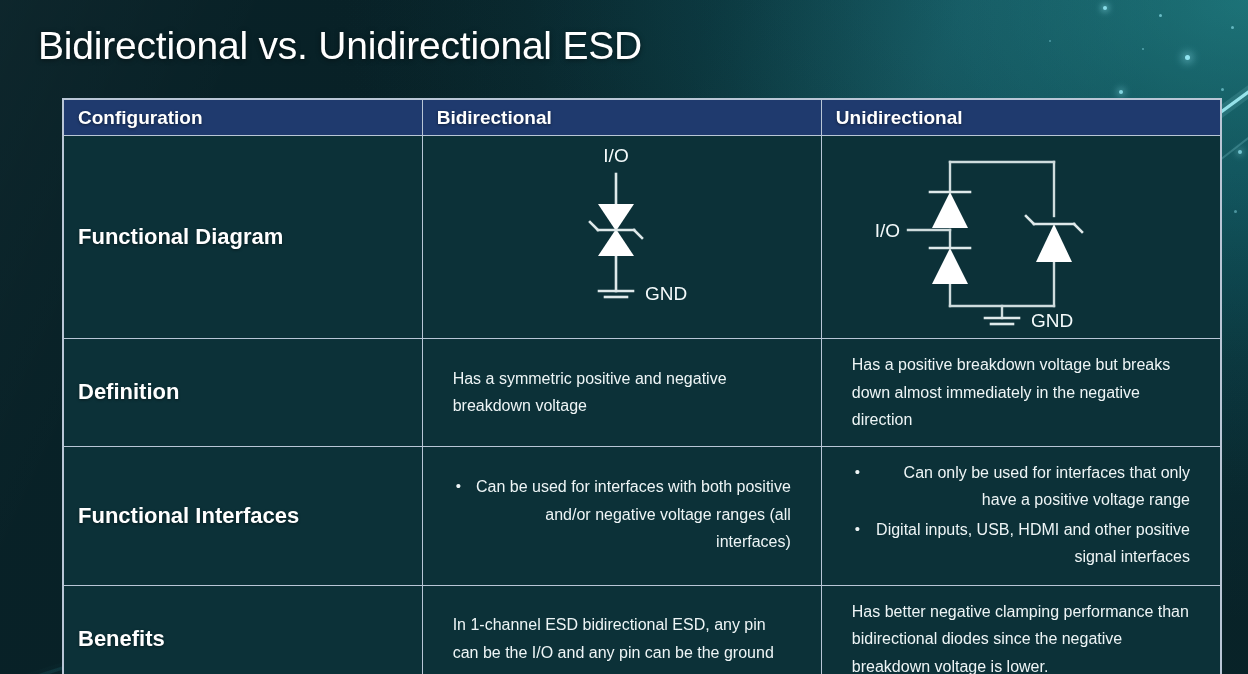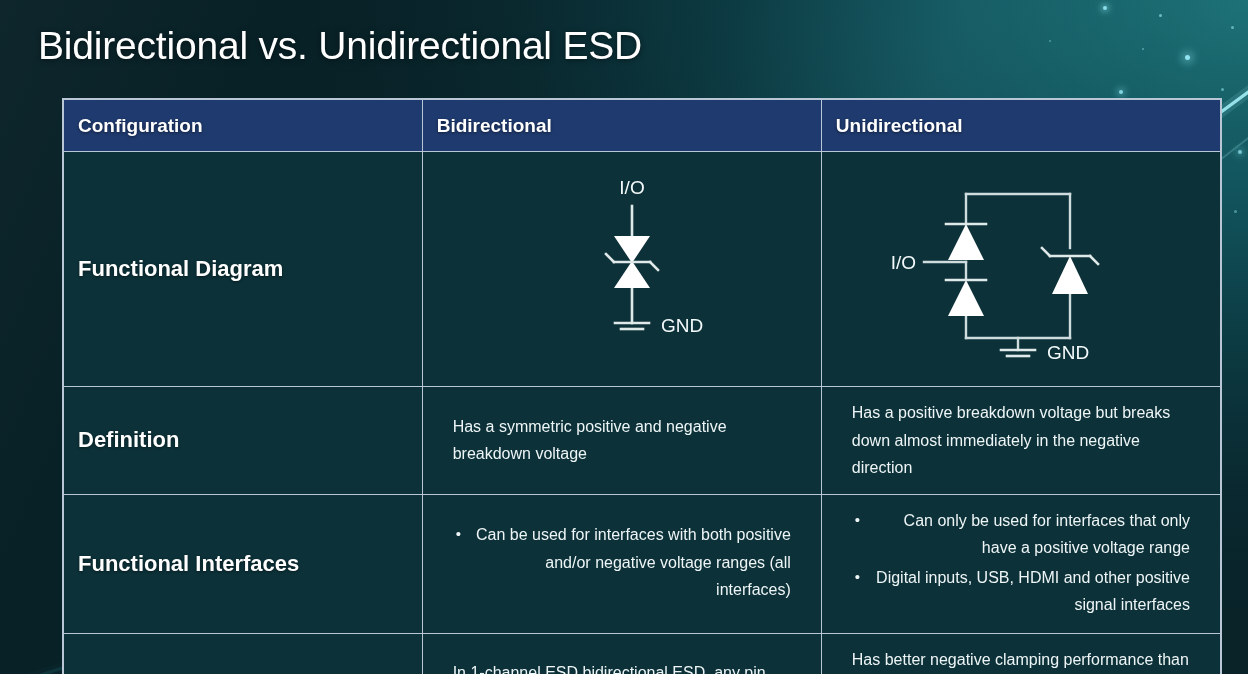--- a/index.html
+++ b/index.html
@@ -93,21 +93,21 @@
   
   col.c-label { width: 31.0%; }
   col.c-bi    { width: 34.5%; }
   col.c-uni   { width: 34.5%; }
 
   thead th {
     background: #1f3a6e;
     color: #ffffff;
     font-size: 19px;
     font-weight: bold;
-    height: 52px;
+    height: 36px;
     padding: 0 14px;
     text-shadow: 0 1px 3px rgba(0,0,0,0.45);
   }
   thead th.h-label { text-align: left; }
   thead th.h-ctr   { text-align: left; }
 
   tbody td {
     background: #0c3138;
     color: #f2f7f8;
   }
@@ -123,21 +123,21 @@
   td.celltext {
     font-size: 16px;
     line-height: 1.72;
     color: #eef5f6;
     padding: 12px 30px;
     vertical-align: top;
   }
 
   td.diagram {
     height: 202px;
-    padding: 16px;
+    padding: 0;
     position: relative;
   }
 
   .bullets { list-style: none; text-align: right; }
   .bullets li {
     position: relative;
     padding-left: 20px;
     margin-bottom: 2px;
   }
   .bullets li::before {

